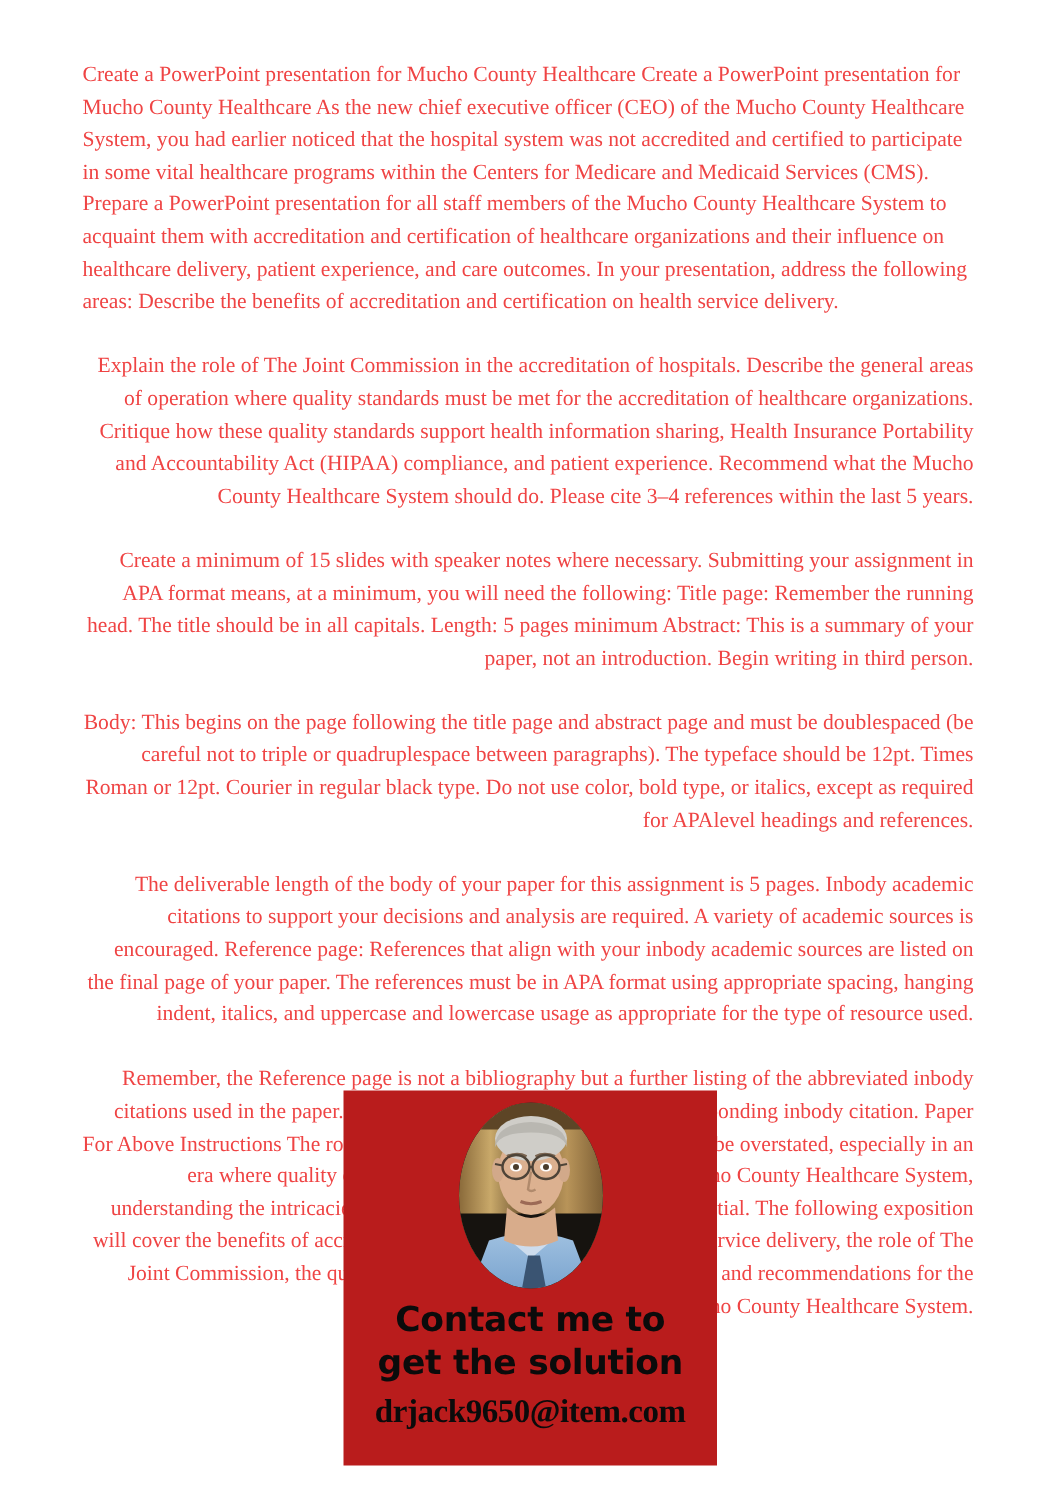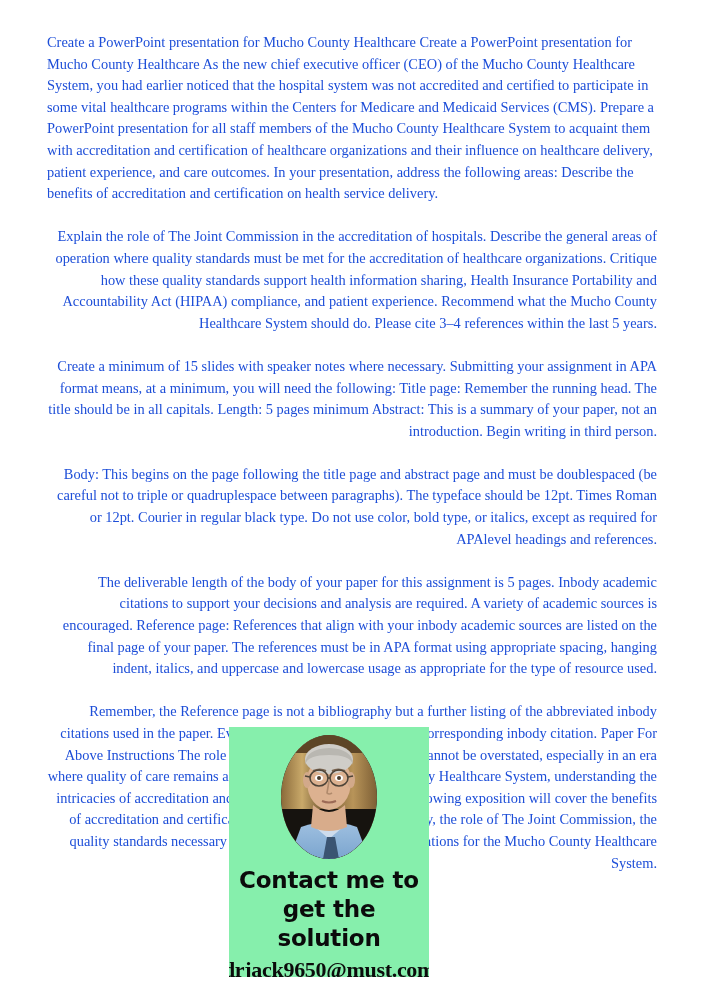--- a/index.html
+++ b/index.html
@@ -29,38 +29,38 @@
     position: absolute;
     left: 47px;
     top: 32px;
     width: 610px;
   }
 
   .doc-paragraph {
     font-family: "Liberation Serif", "DejaVu Serif", serif;
     font-size: 14.4px;
     line-height: 21.6px;
-    color: #1d4ed8;
-    margin: 0;
+    color: #ef4444;
+    margin: 8px;
     text-align: left;
     white-space: normal;
   }
   .doc-paragraph + .doc-paragraph {
     margin-top: 21.6px;
     text-align: right;
   }
 
   
   #promo-overlay {
     position: absolute;
     left: 229px;
     top: 727px;
-    width: 200px;
+    width: 249px;
     height: 250px;
-    background: #86efac;
+    background: #b91c1c;
     box-sizing: border-box;
     display: flex;
     flex-direction: column;
     align-items: center;
     z-index: 20;
     overflow: hidden;
   }
 
   #promo-avatar {
     margin-top: 8px;
@@ -163,17 +163,17 @@
           <path d="M41 66 Q48 69 55 66" stroke="#9c6a56" stroke-width="2" fill="none"></path>
         </g>
       </svg>
     </div>
 
     <div id="promo-headline">
       <span class="promo-headline-line">Contact me to</span>
       <span class="promo-headline-line">get the solution</span>
     </div>
 
-    <div id="promo-email">drjack9650@must.com</div>
+    <div id="promo-email">drjack9650@item.com</div>
 
   </div>
 
 </div>
 
 </body></html>

